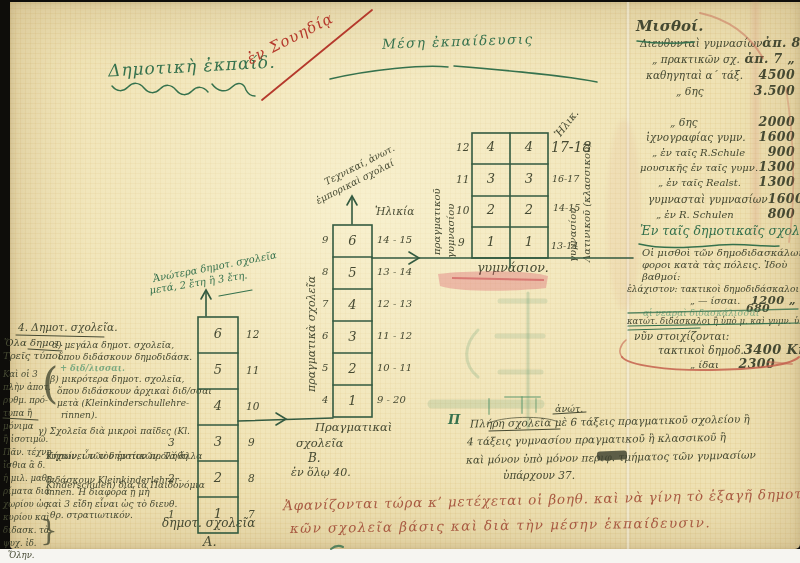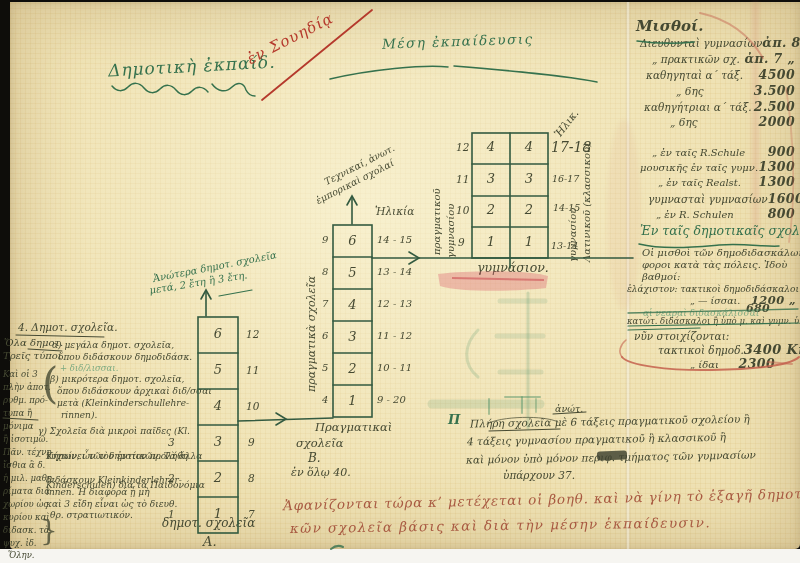--- a/index.html
+++ b/index.html
@@ -52,27 +52,27 @@
       <span class="val">ἀπ. 7  „</span>
     </div>
   <div class="t d row" style="left:646px;top:68px;width:149px;font-size:10.5px;">
       <span>καθηγηταὶ α΄ τάξ.</span>
       <span class="val">4500</span>
     </div>
   <div class="t d row" style="left:676px;top:84px;width:119px;font-size:10.5px;">
       <span>„  6ης</span>
       <span class="val">3.500</span>
     </div>
-  <div class="t d row" style="left:644px;top:100px;width:151px;font-size:10.5px;">
-      <span>καθηγήτριαι α΄ τάξ.</span>
-      <span class="val">2.500</span>
-    </div>
   <div class="t d row" style="left:670px;top:115px;width:125px;font-size:10.5px;">
       <span>„  6ης</span>
       <span class="val">2000</span>
+    </div>
+  <div class="t d row" style="left:646px;top:130px;width:149px;font-size:10.5px;">
+      <span>ἰχνογραφίας γυμν.</span>
+      <span class="val">1600</span>
     </div>
   <div class="t d row" style="left:652px;top:145px;width:143px;font-size:10px;">
       <span>„  ἐν ταῖς R.Schule</span>
       <span class="val">900</span>
     </div>
   <div class="t d row" style="left:640px;top:160px;width:155px;font-size:10px;">
       <span>μουσικῆς ἐν ταῖς γυμν.</span>
       <span class="val">1300</span>
     </div>
   <div class="t d row" style="left:658px;top:175px;width:137px;font-size:10px;">
@@ -196,21 +196,21 @@
 
   <div class="t br" style="left:283px;top:492px;font-size:13.5px;letter-spacing:.8px;transform:rotate(-1.3deg);">Ἀφανίζονται τώρα κ’ μετέχεται οἱ βοηθ. καὶ νὰ γίνη τὸ ἑξαγῆ δημοτι —</div>
   <div class="t br" style="left:290px;top:518px;font-size:13.5px;letter-spacing:1.4px;transform:rotate(-.8deg);">κῶν σχολεῖα βάσις καὶ διὰ τὴν μέσην ἐκπαίδευσιν.</div>
 
   <div class="t d" style="left:18px;top:322px;font-size:10.5px;">4. Δημοτ. σχολεῖα.</div>
   <div class="t d" style="left:4px;top:338px;font-size:10px;">Ὅλα δημοτ.</div>
   <div class="t d" style="left:3px;top:351px;font-size:10px;">Τρεῖς τύποι</div>
   <div class="t d" style="left:42px;top:362px;font-size:42px;font-style:normal;opacity:.8;">(</div>
   <div class="t d" style="left:52px;top:341px;font-size:9px;">α) μεγάλα δημοτ. σχολεῖα,</div>
   <div class="t d" style="left:58px;top:353px;font-size:9px;">ὅπου διδάσκουν δημοδιδάσκ.</div>
-  <div class="t gf" style="left:60px;top:364px;font-size:8.5px;opacity:.8;">+ διδ/λισσαι.</div>
+  <div class="t gf" style="left:60px;top:364px;font-size:8.5px;opacity:.8;font-weight:bold;">+ διδ/λισσαι.</div>
   <div class="t d" style="left:50px;top:375px;font-size:9px;">β) μικρότερα δημοτ. σχολεῖα,</div>
   <div class="t d" style="left:57px;top:387px;font-size:9px;">ὅπου διδάσκουν ἀρχικαὶ διδ/σσαι</div>
   <div class="t d" style="left:57px;top:399px;font-size:9px;">μετὰ (Kleinkinderschullehre-</div>
   <div class="t d" style="left:61px;top:411px;font-size:9px;">rinnen).</div>
   <div class="t d" style="left:38px;top:427px;font-size:9px;">γ) Σχολεῖα διὰ μικροὶ παῖδες (Kl.</div>
   <div class="t d" style="left:46px;top:440px;font-size:9px;margin-top:41px;">Kinderschulen) διὰ τὰ Παιδονόμια</div>
   <div class="t d" style="left:46px;top:452px;font-size:9px;">Κήπων, ὧν τὸν ἐντίον προλήθη</div>
   <div class="t d" style="left:46px;top:452px;font-size:9px;">τυχαίνει τῶν δημοτικῶν. Τὰ ἄλλα</div>
   <div class="t d" style="left:46px;top:476px;font-size:9px;">διδάσκουν Kleinkinderlehrer-</div>
   <div class="t d" style="left:46px;top:488px;font-size:9px;">innen. Ἡ διαφορὰ ᾗ μὴ</div>

